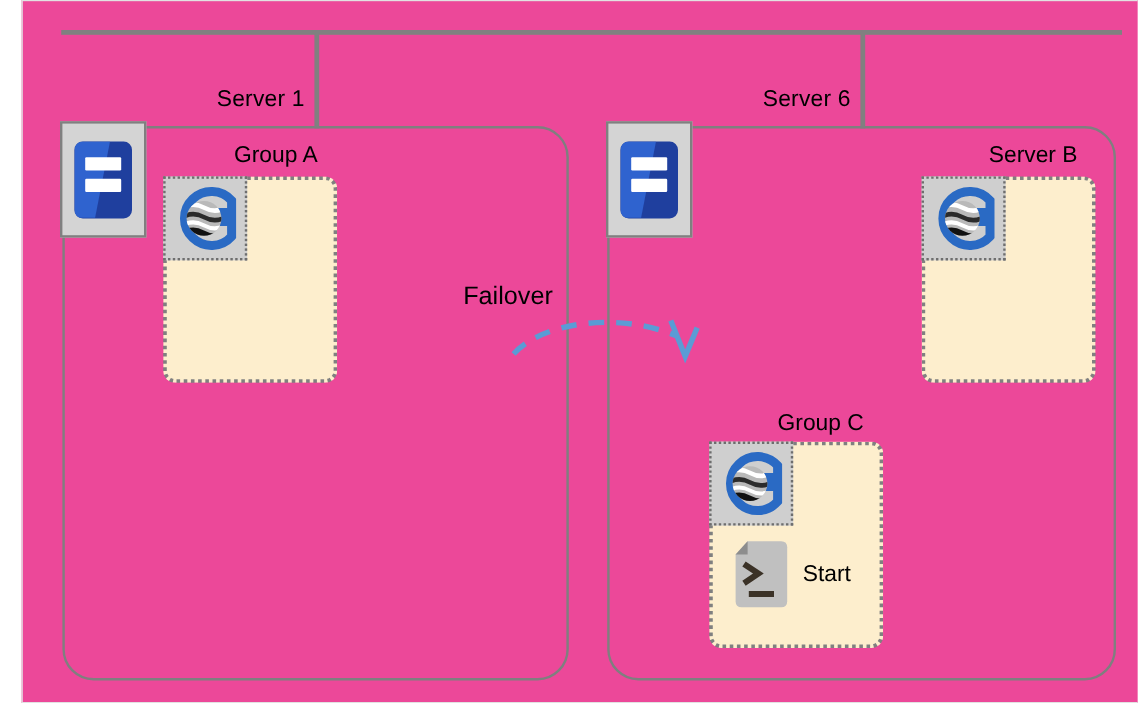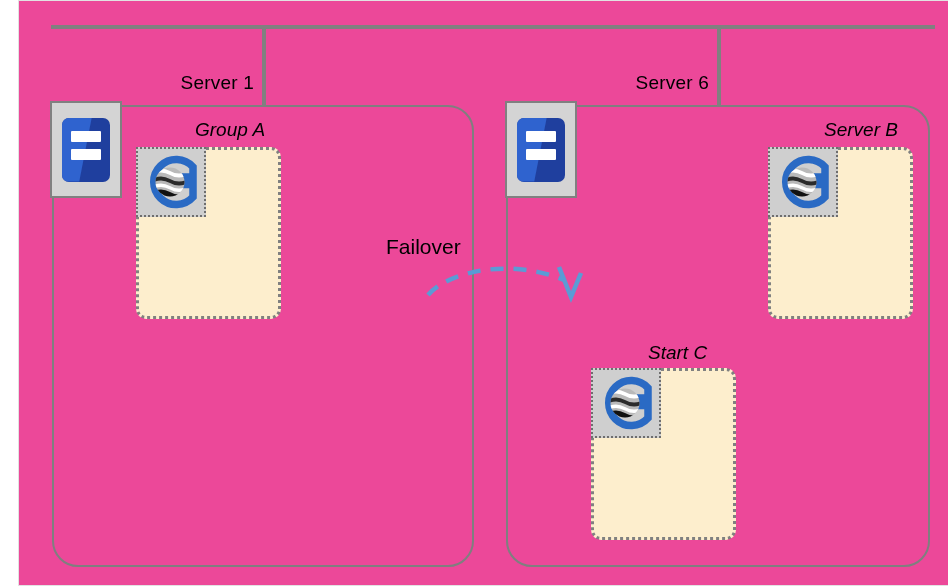--- a/index.html
+++ b/index.html
@@ -27,21 +27,21 @@
   .machine-inner::before{content:"";position:absolute;left:0;top:0;bottom:0;width:62%;
       background:#2f63cf;
       clip-path:polygon(0 0,100% 0,58% 100%,0 100%);}
   .bar{position:absolute;left:9px;width:30px;height:11px;background:#fff;border-radius:1px;}
   .bar.b1{top:13px;}
   .bar.b2{top:31px;}
 
   
   .group-box{position:absolute;background:#fdeecd;border:3px dotted #808080;
              border-radius:10px;box-sizing:border-box;}
-  .group-label{position:absolute;font-size:19px;color:#000;white-space:nowrap;font-style:italic;}
+  .group-label{position:absolute;font-size:19px;color:#000;white-space:nowrap;}
 
   
   .res-tile{position:absolute;background:#cfcfcf;border:2.5px dotted #6e6e6e;
             box-sizing:border-box;display:flex;align-items:center;justify-content:center;}
   .res-tile svg{display:block;}
 
   
   .script-row{position:absolute;display:flex;align-items:center;gap:11px;}
   .script-label{font-size:19px;color:#000;white-space:nowrap;}
 
@@ -115,32 +115,41 @@
       <g clip-path="url(#sphB)">
         <rect x="10" y="12" width="40" height="36" fill="#b9b9b9"></rect>
         <path d="M10,18 q9,-5 18,0 t18,0 l0,4 q-9,5 -18,0 t-18,0 Z" fill="#ffffff"></path>
         <path d="M10,26 q9,-5 18,0 t18,0 l0,4 q-9,5 -18,0 t-18,0 Z" fill="#2b2b2b"></path>
         <path d="M10,33 q9,-5 18,0 t18,0 l0,3.5 q-9,5 -18,0 t-18,0 Z" fill="#ffffff"></path>
         <path d="M10,39 q9,-5 18,0 t18,0 l0,10 l-36,0 Z" fill="#111111"></path>
       </g>
     </svg>
   </div>
 
-  <div class="group-label" style="left:629px;top:341px;">Start C</div>
+  <div class="group-label" style="left:629px;top:341px;">Group C</div>
   <div class="group-box" style="left:572px;top:367px;width:145px;height:172px;"></div>
   <div class="res-tile" style="left:572px;top:367px;width:70px;height:70px;">
     <svg width="58" height="58" viewBox="0 0 58 58">
       <path d="M51,14 A22.5,22.5 0 1 0 51,44 L51,31.5 L33,31.5 L33,24 L51,24 Z" fill="none" stroke="#2a6ac4" stroke-width="7.5"></path>
       <clipPath id="sphC">
           <circle cx="28" cy="29" r="14.5"></circle>
         </clipPath>
       <g clip-path="url(#sphC)">
         <rect x="10" y="12" width="40" height="36" fill="#b9b9b9"></rect>
         <path d="M10,18 q9,-5 18,0 t18,0 l0,4 q-9,5 -18,0 t-18,0 Z" fill="#ffffff"></path>
         <path d="M10,26 q9,-5 18,0 t18,0 l0,4 q-9,5 -18,0 t-18,0 Z" fill="#2b2b2b"></path>
         <path d="M10,33 q9,-5 18,0 t18,0 l0,3.5 q-9,5 -18,0 t-18,0 Z" fill="#ffffff"></path>
         <path d="M10,39 q9,-5 18,0 t18,0 l0,10 l-36,0 Z" fill="#111111"></path>
       </g>
     </svg>
   </div>
 
+  <div class="script-row" style="left:591px;top:449px;">
+    <svg width="48" height="58" viewBox="0 0 48 58">
+      <path d="M13,1 L41,1 Q46,1 46,6 L46,51 Q46,56 41,56 L8,56 Q3,56 3,51 L3,12 Z" fill="#c0c0c0"></path>
+      <path d="M13,1 L13,12 L3,12 Z" fill="#8d8d8d"></path>
+      <path d="M10,20 L22,28 L10,36" fill="none" stroke="#3b3227" stroke-width="5" stroke-linecap="butt" stroke-linejoin="miter"></path>
+      <line x1="14" y1="45" x2="35" y2="45" stroke="#3b3227" stroke-width="5"></line>
+    </svg>
+    <span class="script-label">Start</span>
+  </div>
 
 </div>
 
 </body></html>

